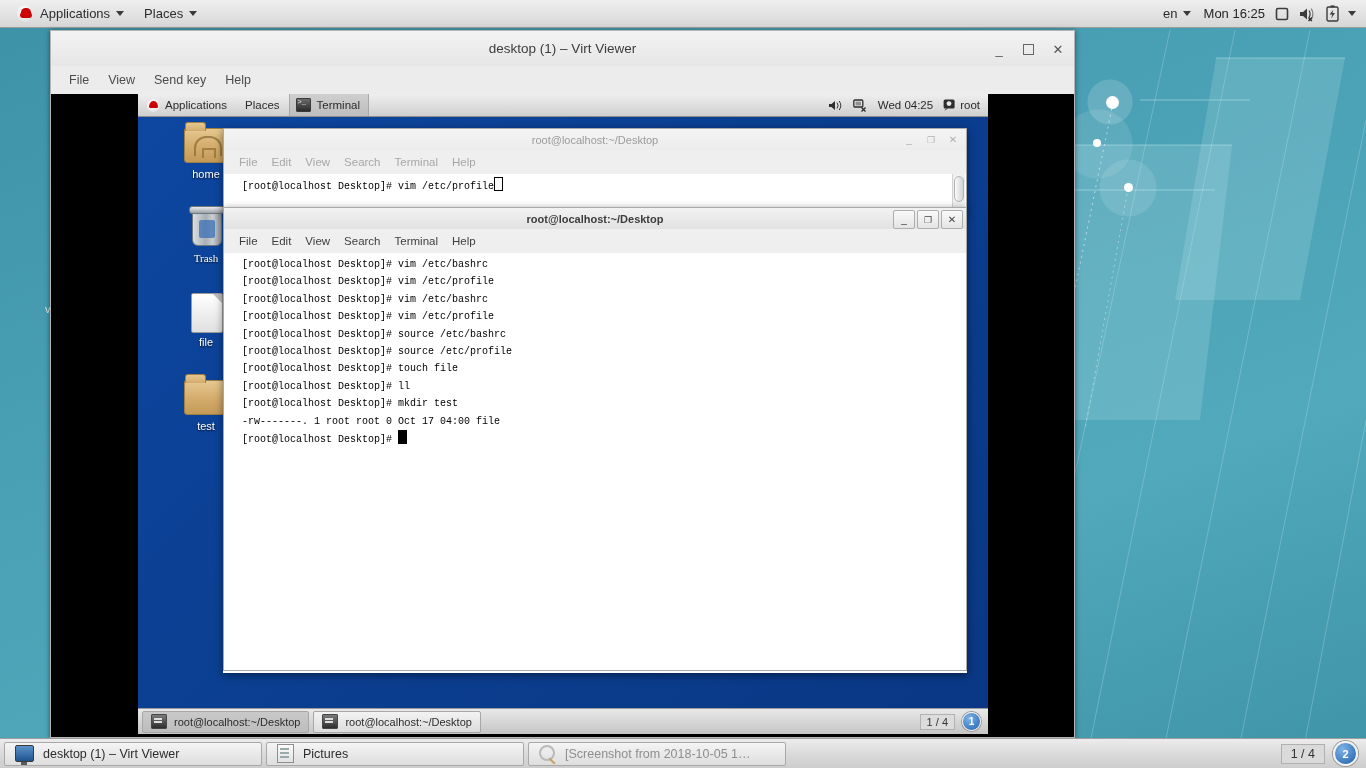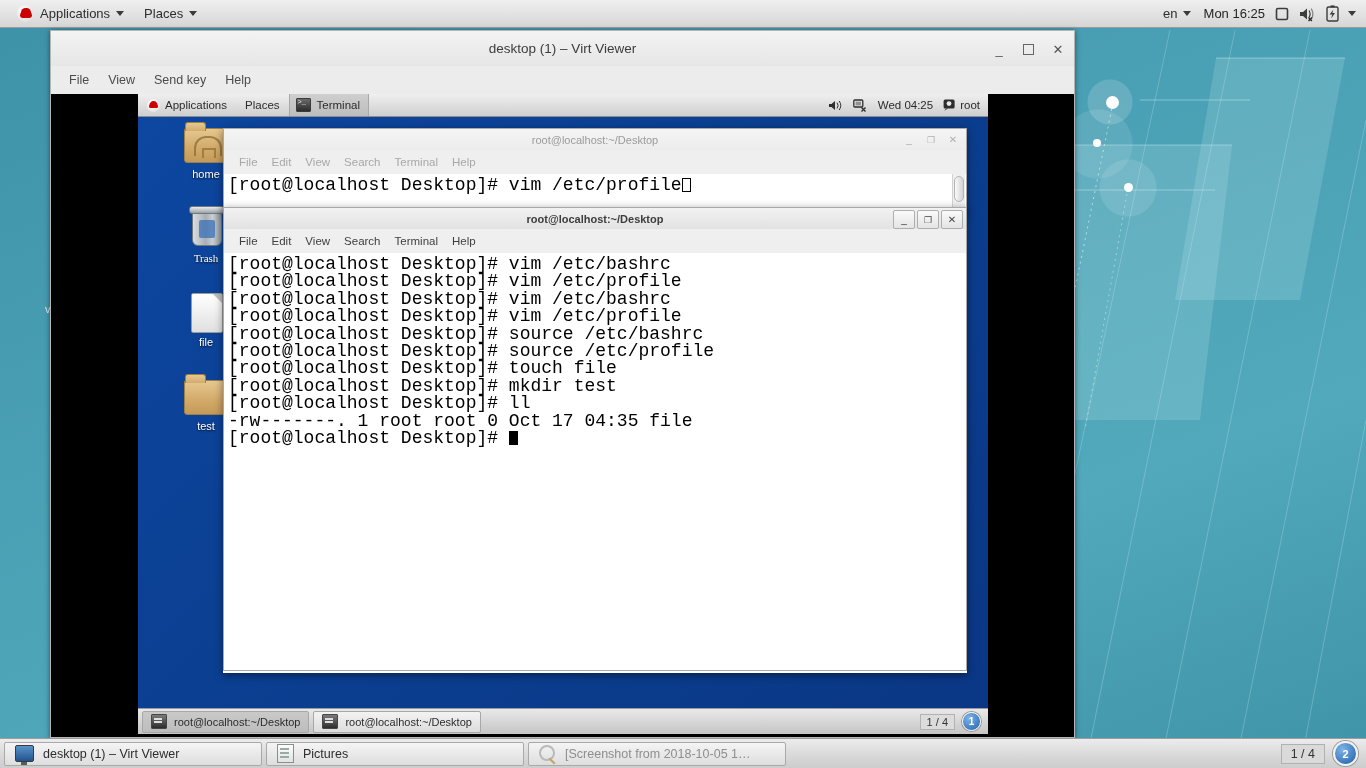--- a/index.html
+++ b/index.html
@@ -129,22 +129,22 @@
   .term-title.inactive .tb{background:none;border:none;color:#b0b0b0;}
   .term-menu{
     height:24px;background:#efefef;border-left:1px solid #a9a9a9;border-right:1px solid #a9a9a9;
     display:flex;align-items:center;padding-left:8px;box-sizing:border-box;
   }
   .term-menu .m{font-size:11.5px;color:#3f3f3f;padding:2px 7px;}
   .term-menu.inactive .m{color:#a8a8a8;}
   .term-screen{
     background:#fff;border:1px solid #a9a9a9;border-top:none;box-sizing:border-box;
     font-family:"Liberation Mono","DejaVu Sans Mono",monospace;
-    font-size:18px;line-height:17.4px;color:#000;
-    padding:3px 0 0 4px;overflow:hidden;position:relative;
+    font-size:10px;line-height:17.4px;color:#000;
+    padding:3px 0 0 18px;overflow:hidden;position:relative;
   }
   .term-line{white-space:pre;}
   .blue{color:#1f6feb;}
   .cursor-block{display:inline-block;width:9px;height:14px;background:#000;vertical-align:-2px;}
   .cursor-hollow{display:inline-block;width:9px;height:14px;border:1px solid #000;box-sizing:border-box;vertical-align:-2px;}
   .scrollbar{position:absolute;right:1px;top:1px;width:12px;bottom:1px;background:#f0f0f0;border-left:1px solid #d2d2d2;}
   .scrollbar .thumb{position:absolute;left:1px;right:1px;top:2px;height:58px;border-radius:5px;
     background:linear-gradient(90deg,#fafafa,#d2d2d2);border:1px solid #b4b4b4;}
 
   
@@ -393,23 +393,23 @@
             <span class="m">Help</span>
           </div>
           <div class="term-screen" style="height:418px;">
             <div class="term-line">[root@localhost Desktop]# vim /etc/bashrc</div>
             <div class="term-line">[root@localhost Desktop]# vim /etc/profile</div>
             <div class="term-line">[root@localhost Desktop]# vim /etc/bashrc</div>
             <div class="term-line">[root@localhost Desktop]# vim /etc/profile</div>
             <div class="term-line">[root@localhost Desktop]# source /etc/bashrc</div>
             <div class="term-line">[root@localhost Desktop]# source /etc/profile</div>
             <div class="term-line">[root@localhost Desktop]# touch file</div>
+            <div class="term-line">[root@localhost Desktop]# ll</div>
             <div class="term-line">[root@localhost Desktop]# mkdir test</div>
-            <div class="term-line">[root@localhost Desktop]# ll</div>
-            <div class="term-line">-rw-------. 1 root root 0 Oct 17 04:35 file</div>
+            <div class="term-line">-rw-------. 1 root root 0 Oct 17 04:00 file</div>
             <div class="term-line"><span>[root@localhost Desktop]# </span><span class="cursor-block"></span></div>
           </div>
         </div>
 
         <div class="guest-taskbar">
           <div class="gt-btn active">
             <span class="gt-icon"></span>
             <span>root@localhost:~/Desktop</span>
           </div>
           <div class="gt-btn">

